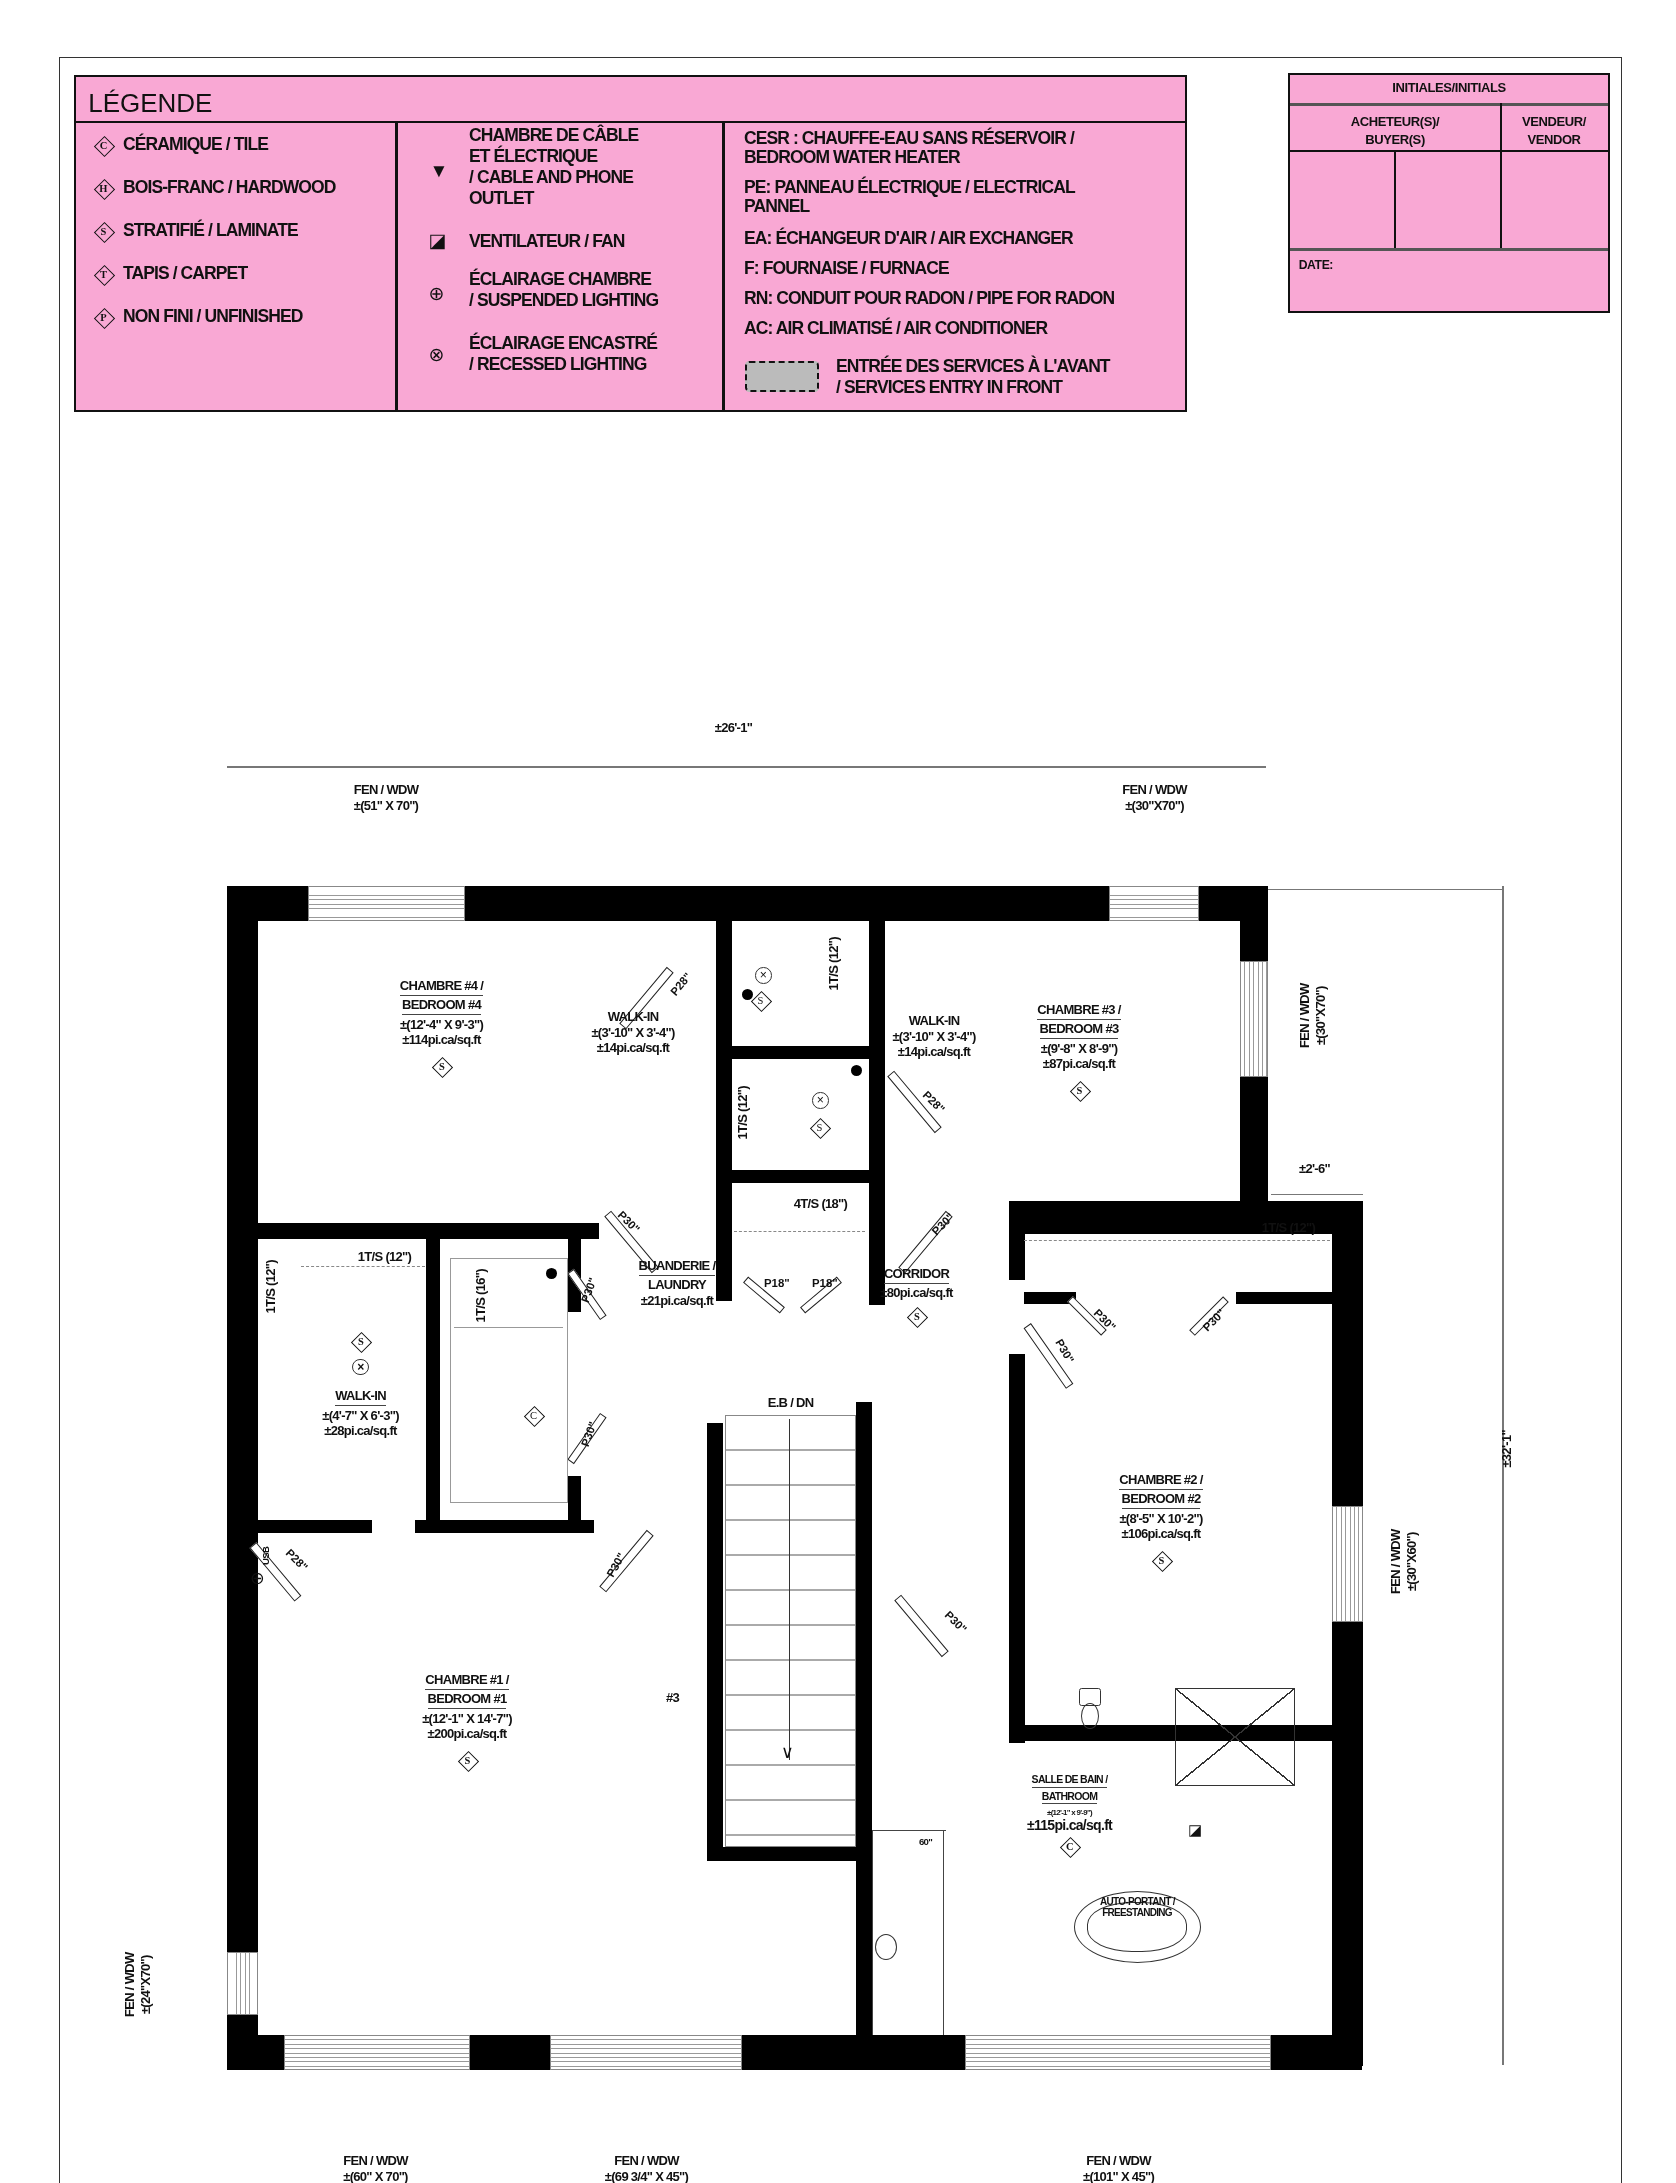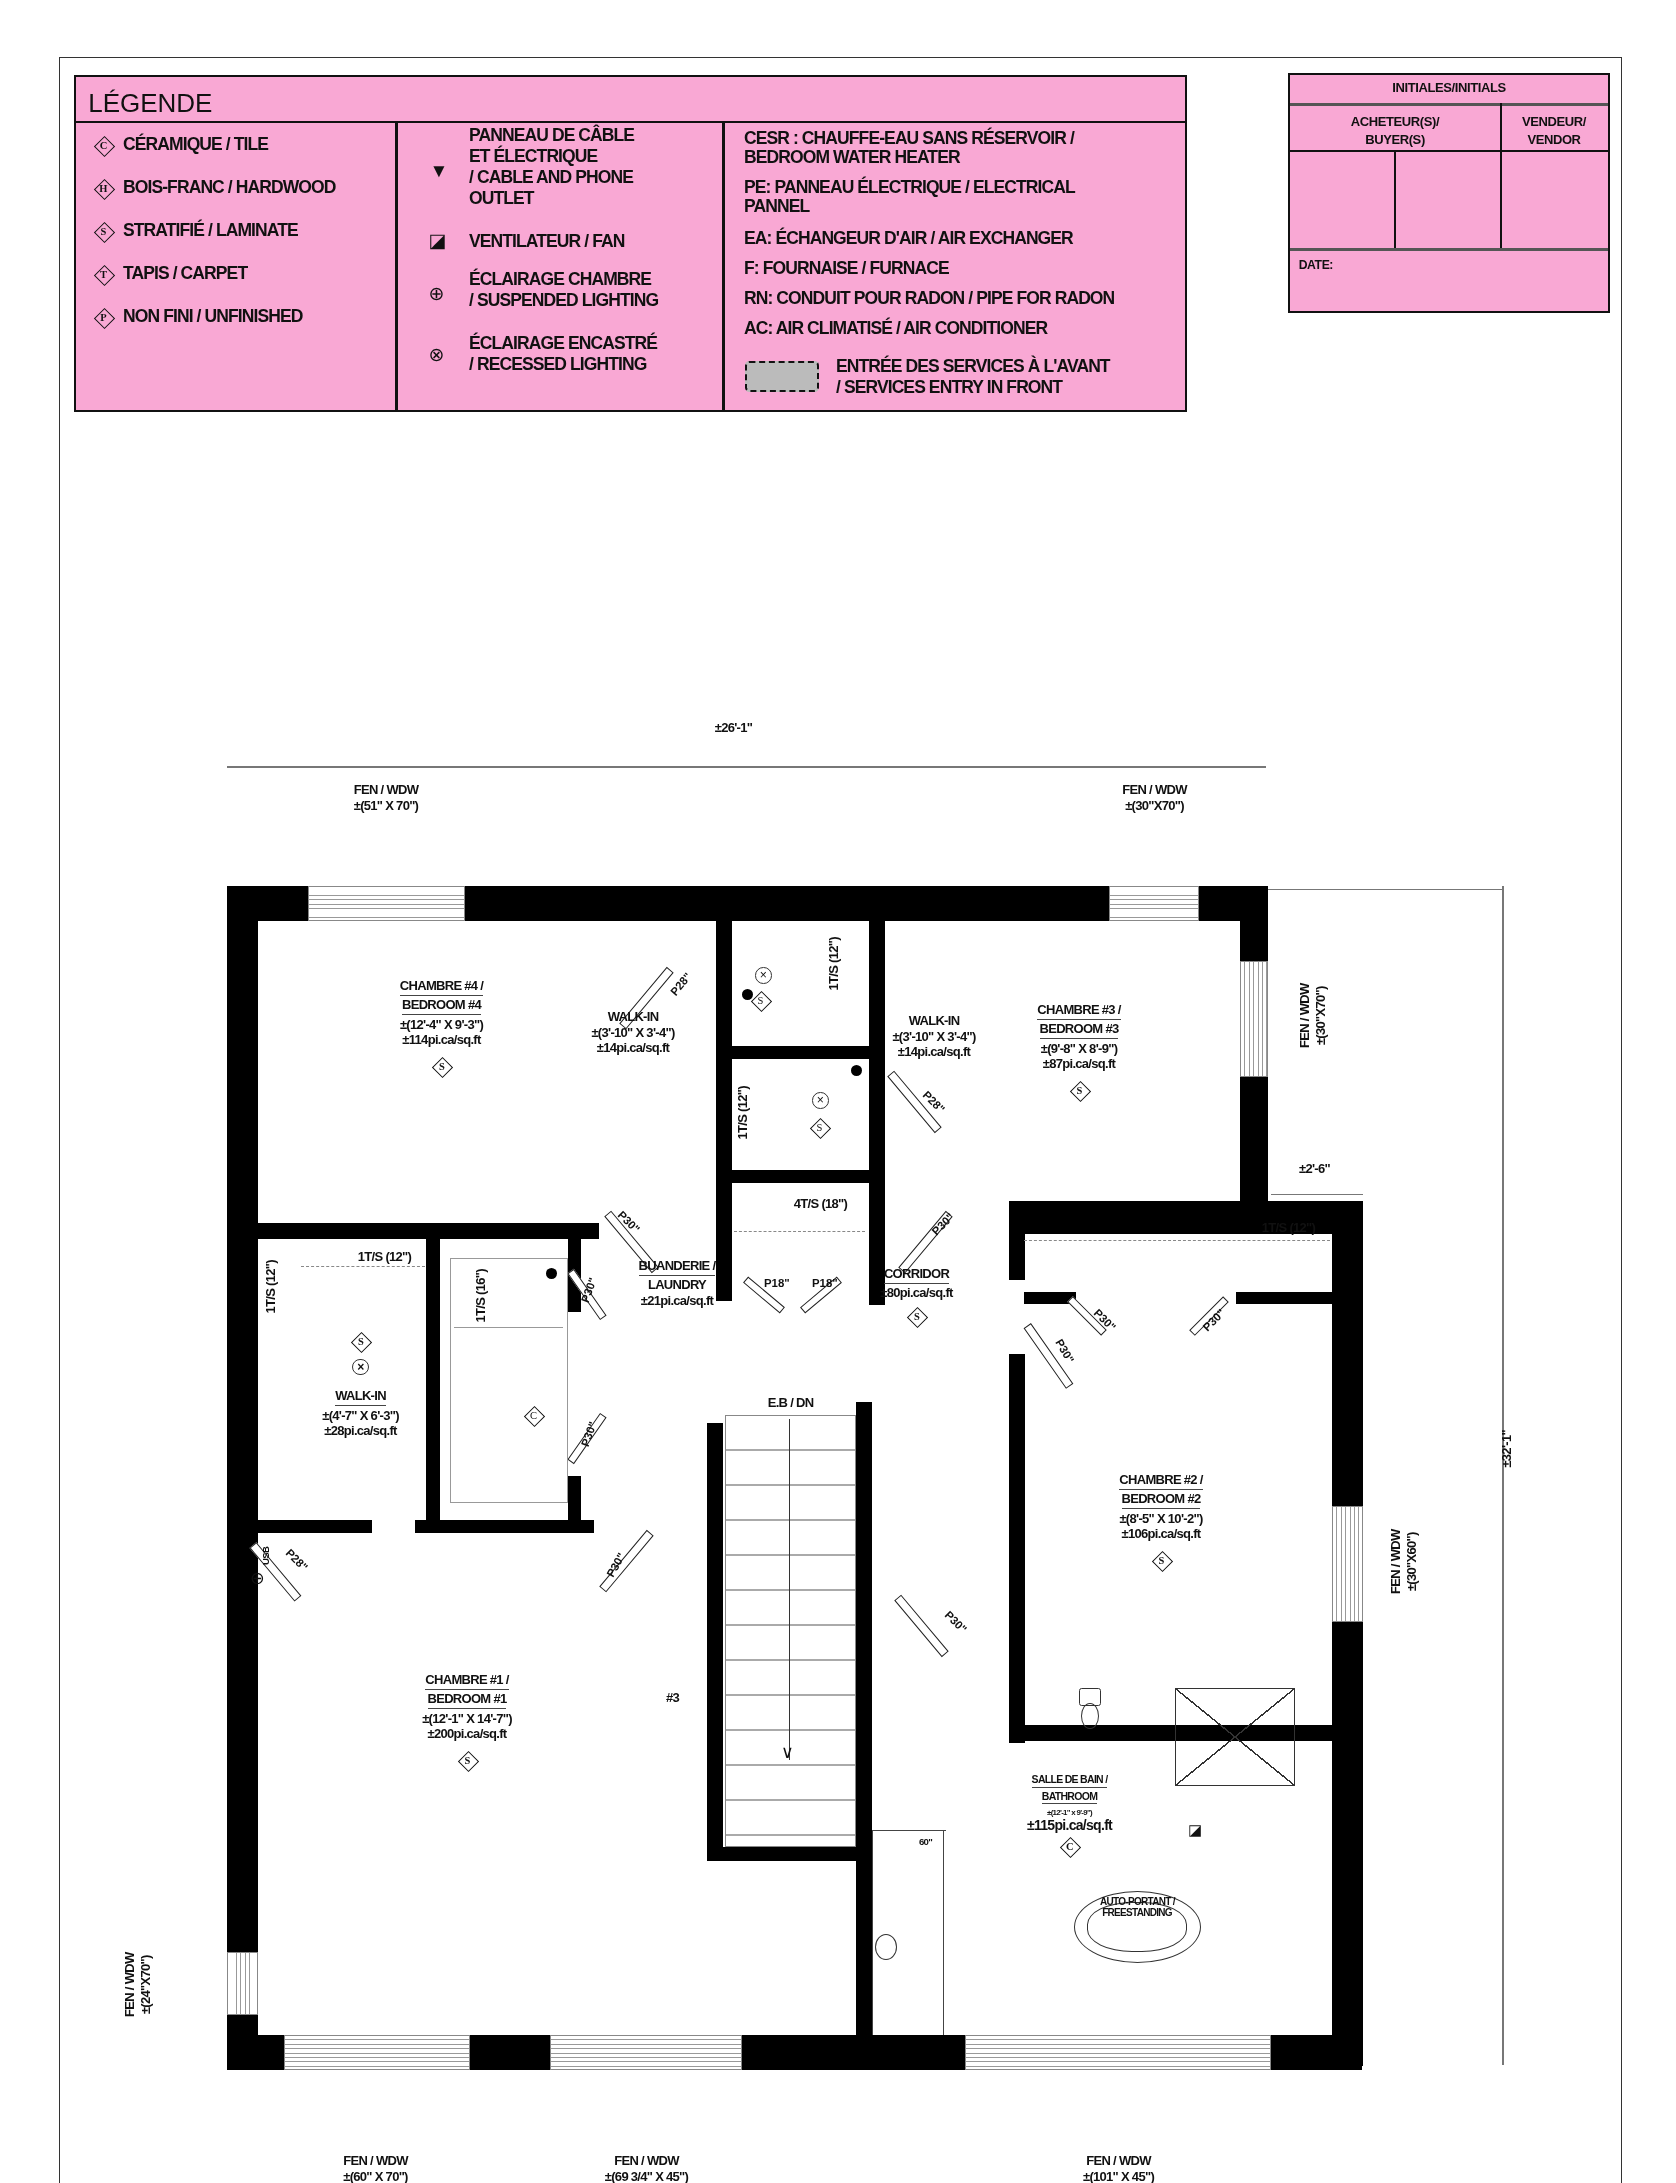--- a/index.html
+++ b/index.html
@@ -47,21 +47,21 @@
     <div class="leg-item" style="height:43px;"><span class="diamond"><span>H</span></span><span>BOIS-FRANC / HARDWOOD</span></div>
     <div class="leg-item" style="height:43px;"><span class="diamond"><span>S</span></span><span>STRATIFIÉ / LAMINATE</span></div>
     <div class="leg-item" style="height:43px;"><span class="diamond"><span>T</span></span><span>TAPIS / CARPET</span></div>
     <div class="leg-item" style="height:43px;"><span class="diamond"><span>P</span></span><span>NON FINI / UNFINISHED</span></div>
   </div>
 
   <div class="abs" style="left:349px;top:48px;width:288px;">
     <div style="position:relative;height:100px;">
       <span class="abs" style="left:4.4px;top:35px;font-size:19px;">▼</span>
       <div class="abs leg-item" style="left:44px;top:0;">
-        <div>PANNEAU DE CÂBLE</div>
+        <div>CHAMBRE DE CÂBLE</div>
           <div>ET ÉLECTRIQUE</div>
           <div>/ CABLE AND PHONE</div>
           <div>OUTLET</div>
       </div>
     </div>
     <div style="position:relative;height:44px;">
       <span class="abs" style="left:3.5px;top:4.4px;font-size:19px;">◪</span>
       <div class="abs leg-item" style="left:44px;top:6.1px;">VENTILATEUR / FAN</div>
     </div>
     <div style="position:relative;height:61px;">

